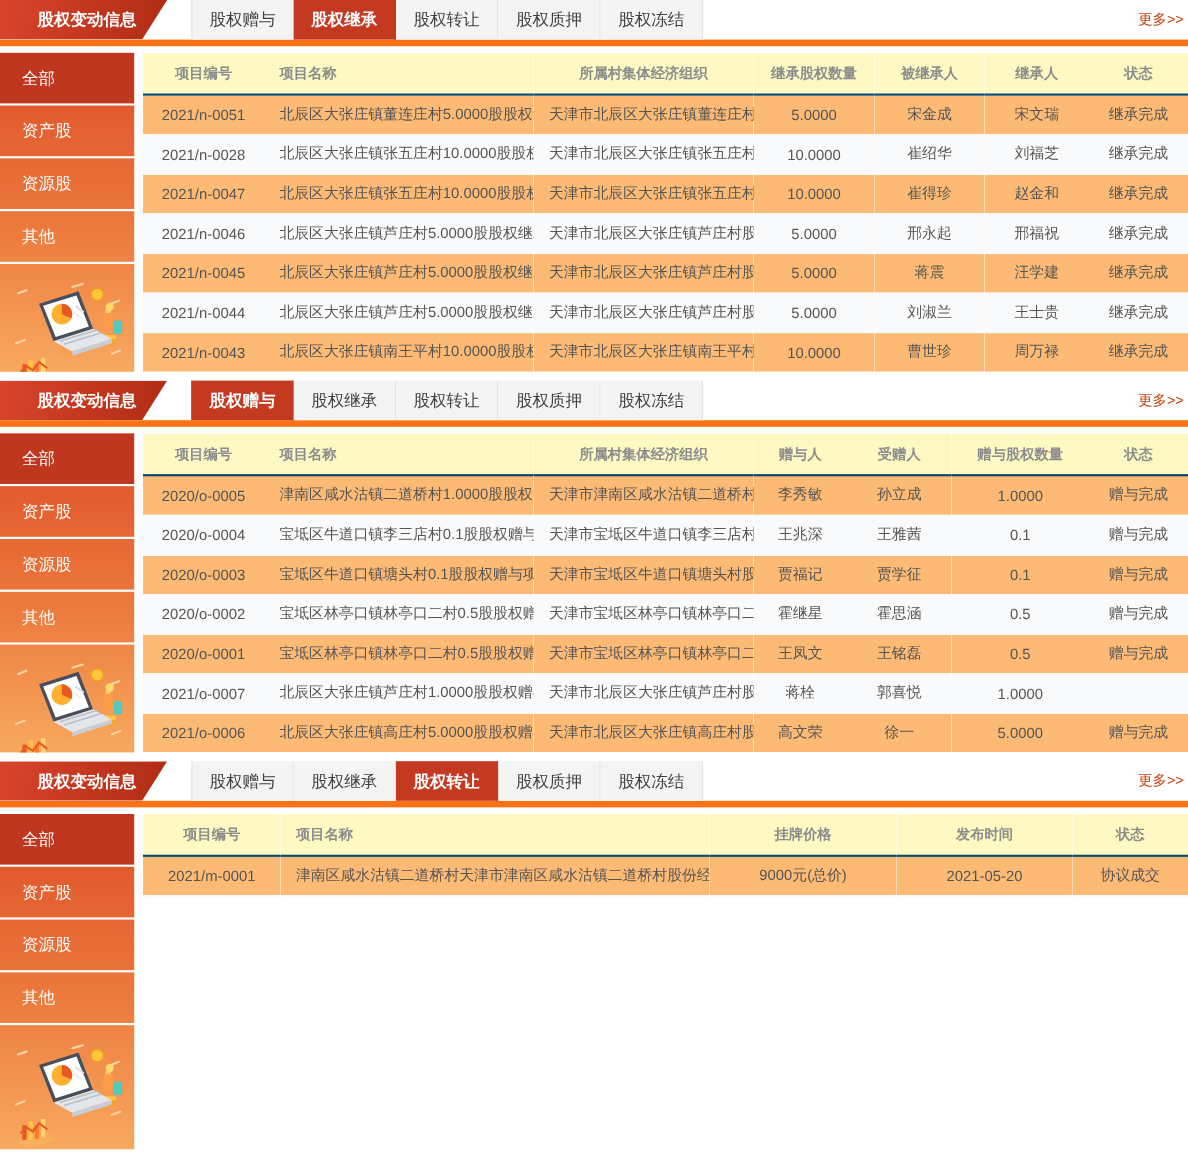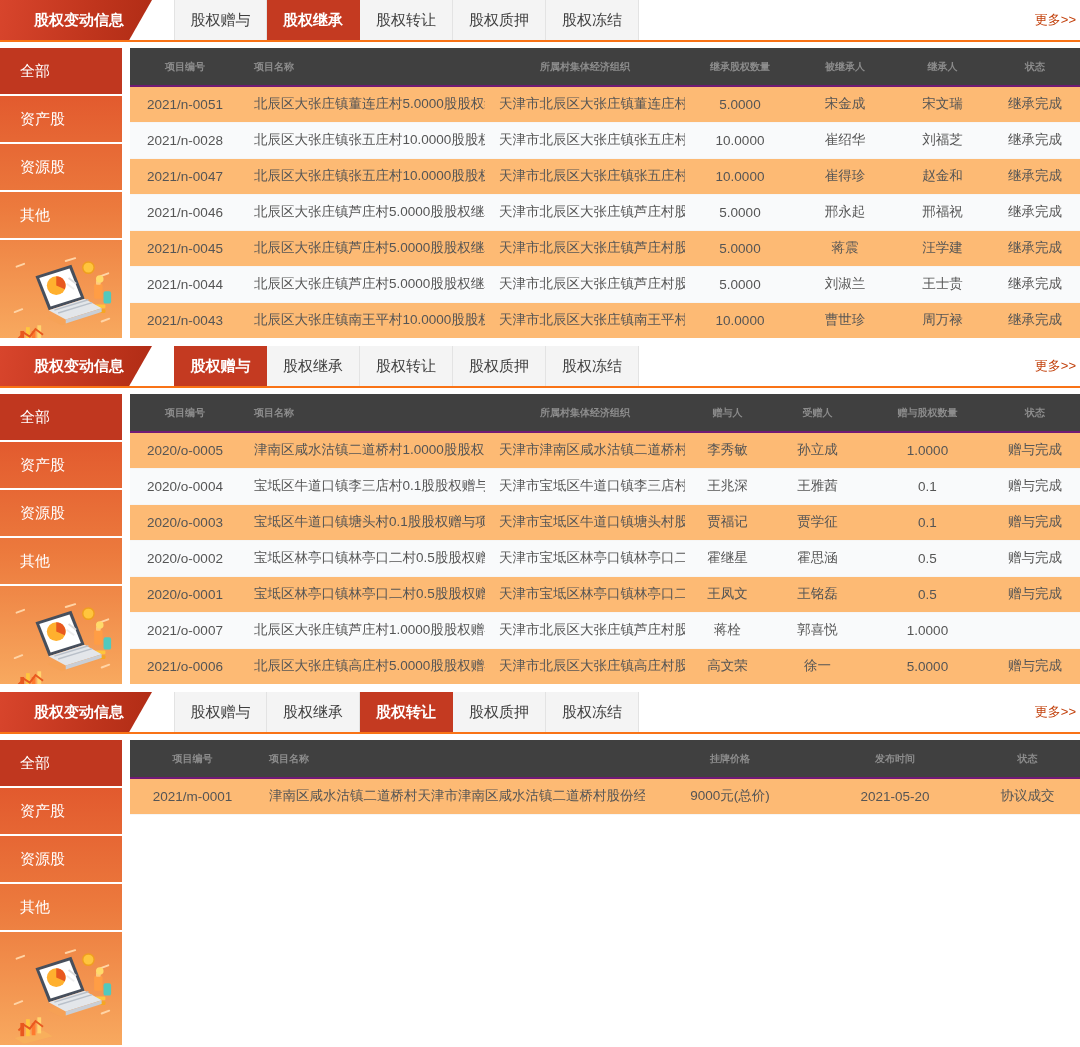--- a/index.html
+++ b/index.html
@@ -12,21 +12,21 @@
   #app { width: 1080px; }
 
   .section { margin-bottom: 8px; }
   .section.last { margin-bottom: 0; }
 
   
   .section-header {
     display: flex;
     align-items: stretch;
     height: 42px;
-    border-bottom: 2px solid #f97316;
+    border-bottom: 6px solid #f97316;
     background: #fff;
   }
   .ribbon {
     width: 152px;
     flex: 0 0 152px;
     background: linear-gradient(100deg, #d8452c 0%, #c0351d 60%, #b02c15 100%);
     color: #fff;
     font-weight: bold;
     font-size: 15px;
     display: flex;
@@ -91,25 +91,25 @@
     white-space: nowrap;
   }
   .side-item.active { background: #c0371f; }
   .illus-wrap { margin: 12px auto 0; width: 104px; }
 
   
   .table-wrap { flex: 1; margin-left: 8px; background: #fff; overflow: hidden; }
   table { width: 950px; border-collapse: collapse; table-layout: fixed; }
   thead th {
     height: 38px;
-    background: #404040;
+    background: #fef9c3;
     color: #8c8c8c;
-    font-size: 10px;
+    font-size: 13px;
     font-weight: bold;
-    border-bottom: 2px solid #701a75;
+    border-bottom: 2px solid #0c4a6e;
     white-space: nowrap;
     overflow: hidden;
   }
   tbody td {
     height: 36px;
     font-size: 13.5px;
     color: #555555;
     white-space: nowrap;
     overflow: hidden;
     border-bottom: 1px solid #f6f6f6;

